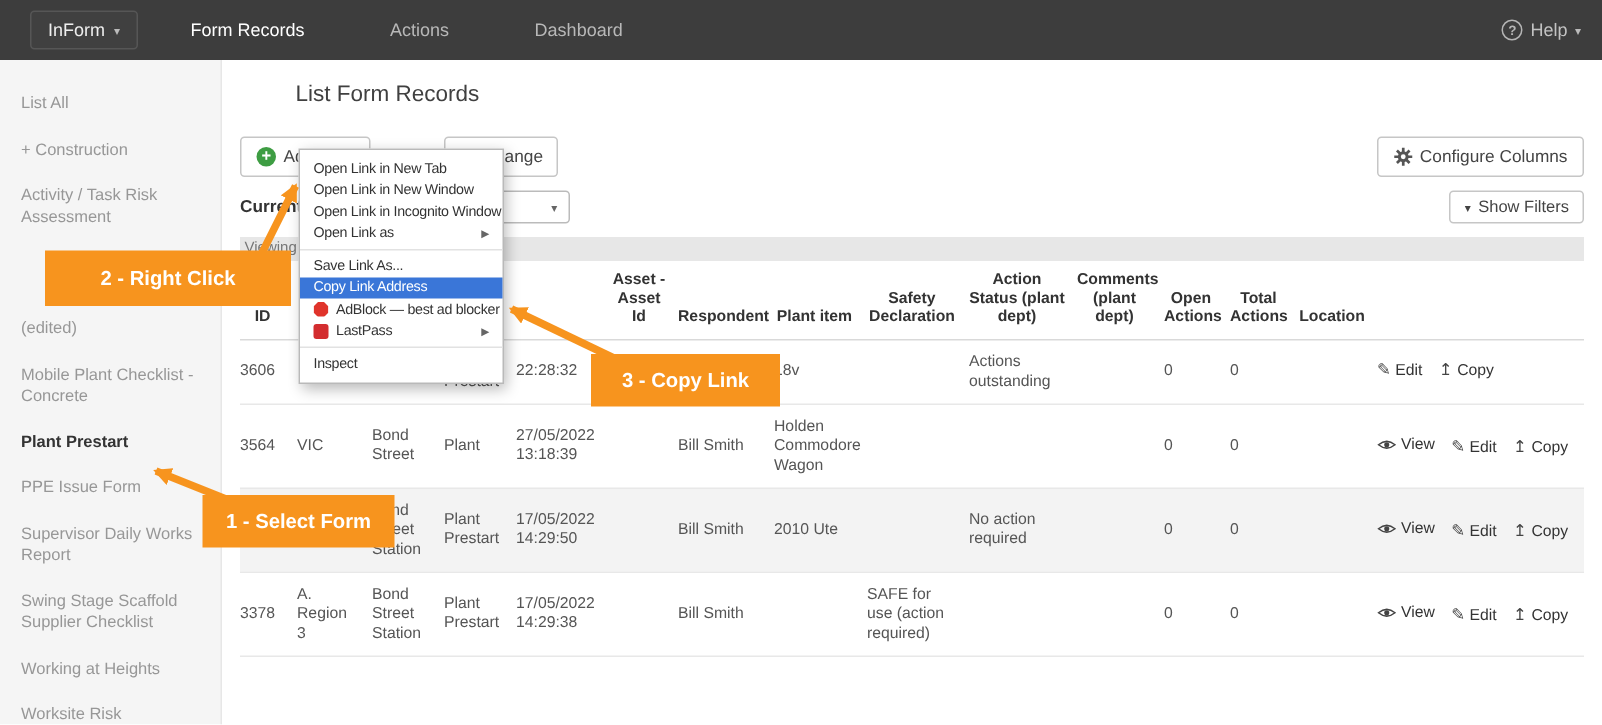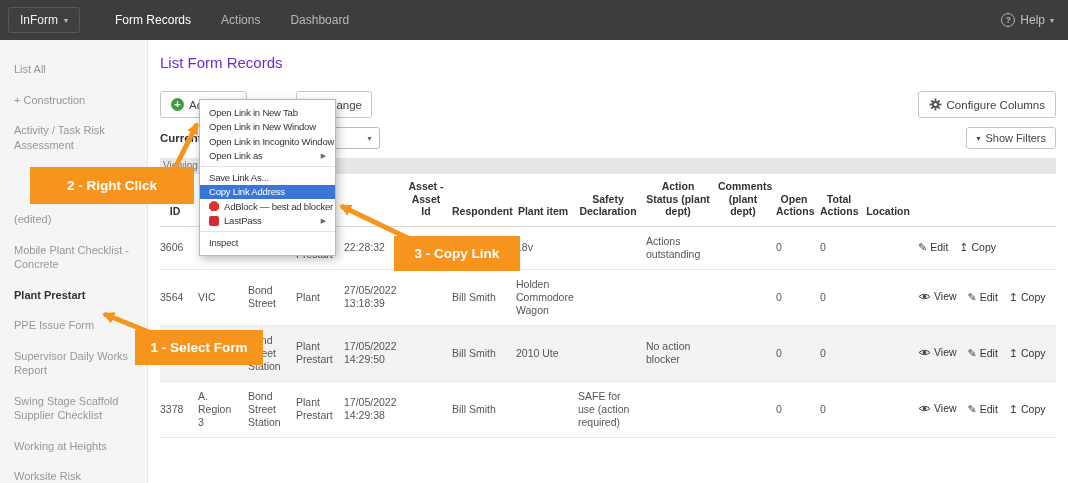--- a/index.html
+++ b/index.html
@@ -2,41 +2,41 @@
 <html><head>
 <meta charset="utf-8">
 <style>
   * { margin:0; padding:0; box-sizing:border-box; }
   html,body { width:1068px; height:483px; overflow:hidden; background:#fff;
     font-family:"Liberation Sans","DejaVu Sans",sans-serif; }
   body { position:relative; }
 
   
   .navbar { height:40px; background:#3d3d3d; display:flex; align-items:center; }
-  .brand-btn { margin-left:8px; background:#404040; border:1px solid #565656; border-radius:3px;
+  .brand-btn { margin-left:20px; background:#404040; border:1px solid #565656; border-radius:3px;
     color:#eee; font-size:12px; height:26px; display:flex; align-items:center; gap:6px;
     padding:0 11px; cursor:pointer; }
   .caret { font-size:8px; color:#bbb; }
-  .nav-items { display:flex; margin-left:20px; height:100%; }
+  .nav-items { display:flex; margin-left:20px; height:100%;gap:27px; }
   .nav-item { display:flex; align-items:center; padding:0 15px; font-size:12px; color:#b8b8b8; cursor:pointer; }
   .nav-item.active { color:#fff; }
   .nav-help { margin-left:auto; margin-right:14px; display:flex; align-items:center; gap:5px;
     color:#c2c2c2; font-size:12px; cursor:pointer; }
   .help-icon { width:14px; height:14px; border:1.4px solid #b5b5b5; border-radius:50%;
     font-size:9px; font-weight:bold; color:#b5b5b5; display:flex; align-items:center; justify-content:center; }
 
   
   .layout { display:flex; height:443px; }
   aside { width:148px; background:#f5f5f5; border-right:1px solid #e7e7e7; padding-top:14px; flex:none; }
   .side-item { padding:8px 14px; font-size:11px; line-height:14.5px; color:#979797; cursor:pointer; }
   .side-item.active { color:#333; font-weight:bold; }
   .side-item.spacer { height:44px; padding:0; }
   main { flex:1; padding:14px 12px 0 12px; position:relative; }
 
-  .page-title { font-size:15px; font-weight:normal; color:#6d28d9; line-height:18px; margin-bottom:19px; }
+  .page-title { font-size:15px; font-weight:normal; color:#404040; line-height:18px; margin-bottom:19px;margin-left:37px; }
 
   .toolbar-row1 { display:flex; height:27px; position:relative; }
   .btn { display:inline-flex; align-items:center; gap:5px; background:#fff; border:1px solid #c6c6c6;
     border-radius:3px; padding:0 10px; font-size:11.5px; color:#444; height:27px; cursor:pointer; white-space:nowrap; }
   .plus-icon { width:13px; height:13px; border-radius:50%; background:#3e9d43; color:#fff; font-size:11px;
     font-weight:bold; display:flex; align-items:center; justify-content:center; line-height:1; }
   .btn-right { margin-left:auto; }
   .partial-btn { position:absolute; left:136px; top:0; width:76px; height:27px; background:#fff;
     border:1px solid #c6c6c6; border-radius:3px; z-index:1; display:flex; align-items:center;
     justify-content:flex-end; padding-right:9px; font-size:11.5px; color:#444; }
@@ -263,21 +263,21 @@
         <tr class="striped">
           <td>3383</td>
           <td>VIC Precast</td>
           <td>Bond Street Station</td>
           <td>Plant Prestart</td>
           <td>17/05/2022 14:29:50</td>
           <td></td>
           <td>Bill Smith</td>
           <td>2010 Ute</td>
           <td></td>
-          <td>No action blocker</td>
+          <td>No action required</td>
           <td></td>
           <td>0</td>
           <td>0</td>
           <td></td>
           <td class="actions-cell">
             <span class="action-link">
               <svg width="13" height="9" viewBox="0 0 13 9">
                 <path d="M1 4.5 Q6.5 0 12 4.5 Q6.5 9 1 4.5 Z" fill="none" stroke="#444" stroke-width="1"></path>
                 <circle cx="6.5" cy="4.5" r="1.7" fill="#444"></circle>
                 </svg>

